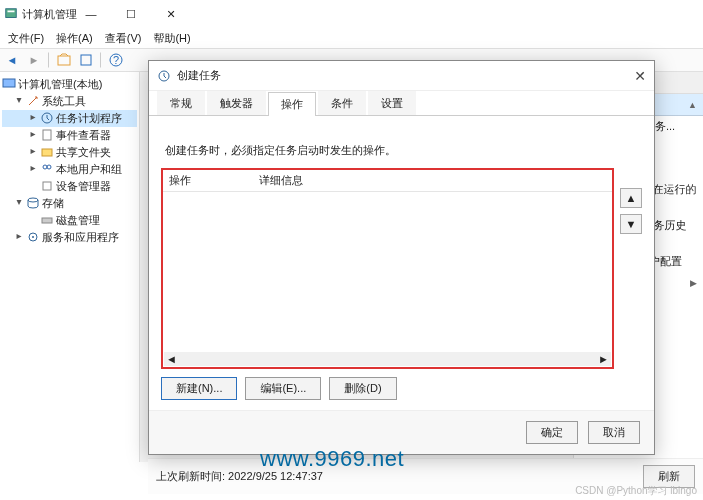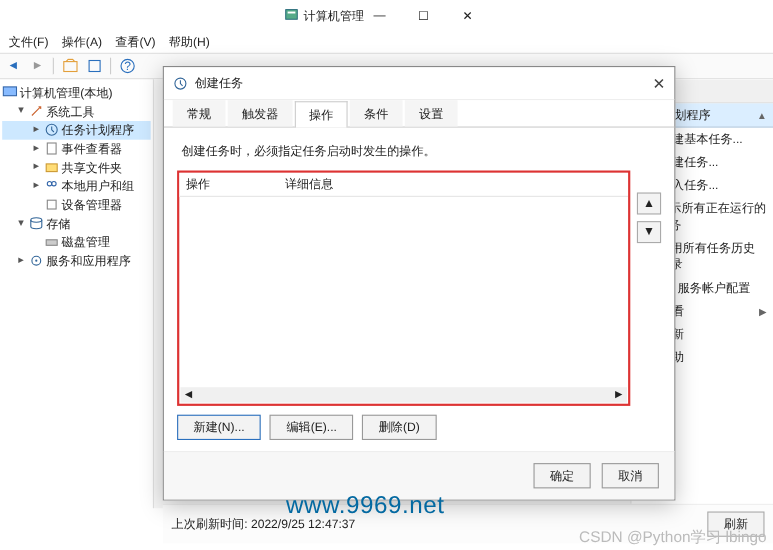--- a/index.html
+++ b/index.html
@@ -1,17 +1,17 @@
 <!DOCTYPE html>
 <html><head>
 <meta charset="utf-8">
 <style>
 * { box-sizing:border-box; margin:0; padding:0; font-family:"Microsoft YaHei","Segoe UI",Tahoma,sans-serif; font-size:11px; color:#222 }
 body { width:703px; height:500px; background:#fff; position:relative; overflow:hidden }
-.titlebar { height:28px; display:flex; align-items:center; padding:0 4px; justify-content:center }
+.titlebar { height:28px; display:flex; align-items:center; padding:0 4px; justify-content:flex-start }
 .titlebar .left { display:flex; align-items:center; gap:4px }
 .icon { width:14px; height:14px; display:inline-block; vertical-align:middle }
 .winbtns { display:flex; gap:12px; color:#888; font-size:13px; padding-right:6px }
 .winbtns span { width:28px; text-align:center }
 .menubar { height:20px; display:flex; align-items:center; padding:0 4px; gap:4px }
 .menubar span { padding:2px 4px }
 .toolbar { height:24px; border-top:1px solid #e0e0e0; border-bottom:1px solid #e0e0e0; display:flex; align-items:center; gap:2px; padding:0 2px; background:#fafafa }
 .tbtn { width:20px; height:18px; display:flex; align-items:center; justify-content:center; border:1px solid transparent }
 .tbtn.sep { border-left:1px solid #ccc; height:16px; width:1px; margin:0 2px }
 .panes { display:flex; height:calc(100% - 110px); }
@@ -19,46 +19,46 @@
 .tree .node { display:flex; gap:2px; padding:1px 0; white-space:nowrap }
 .tree .indent1 { padding-left:12px } .tree .indent2 { padding-left:26px }
 .tw { width:10px; text-align:center; color:#555; font-size:10px }
 .tree .sel { background:#cde8ff }
 .actions { width:130px; border-left:1px solid #e0e0e0; background:#fff; overflow:hidden }
 .actions .hdr { background:#f0f0f0; padding:3px 6px; border-bottom:1px solid #ddd }
 .actions .section { background:#dbeeff; padding:3px 6px; border-bottom:1px solid #bcd; display:flex; align-items:center; justify-content:space-between }
 .actions .item { padding:3px 6px; display:flex; align-items:center; gap:6px }
 .actions .item .ico { width:14px; height:14px }
 .center { flex:1; position:relative; background:#f5f5f5 }
-.dialog { position:absolute; left:148px; top:60px; width:466px; height:395px; background:#fff; border:1px solid #888; box-shadow:0 4px 20px rgba(0,0,0,.25); z-index:20; display:flex; flex-direction:column }
+.dialog { position:absolute; left:148px; top:60px; width:507px; height:395px; background:#fff; border:1px solid #888; box-shadow:0 4px 20px rgba(0,0,0,.25); z-index:20; display:flex; flex-direction:column }
 .dialog .dtitle { height:30px; display:flex; align-items:center; justify-content:space-between; padding:0 8px; border-bottom:1px solid #eee }
 .dialog .dtitle .l { display:flex; align-items:center; gap:6px }
 .tabs { display:flex; border-bottom:1px solid #ccc; margin-top:0; padding-left:8px }
 .tab { padding:4px 12px; border:1px solid transparent; border-bottom:none; margin-right:2px; background:#f5f5f5 }
 .tab.active { background:#fff; border-color:#ccc; position:relative; top:1px }
 .dlgbody { flex:1; padding:10px 12px; display:flex; flex-direction:column }
-.hint { margin:4px 0 10px 4px }
+.hint { margin:17px 0 10px 4px }
 .listbox { border:2px solid #d33; flex:1; display:flex; background:#fff; position:relative; min-height:180px }
 .listarea { flex:1; overflow:hidden }
 .lh { display:flex; background:#fff; border-bottom:1px solid #e5e5e5 }
 .lh div { padding:3px 6px }
 .lrow { display:flex; background:#f0f0f0 }
 .lrow div { padding:3px 6px }
 .c1 { width:90px } .c2 { flex:1 }
 .sidebtns { width:22px; display:flex; flex-direction:column; gap:6px; margin-left:6px; padding-top:20px }
 .sidebtns button { height:20px; border:1px solid #aaa; background:#f3f3f3 }
 .rowbtns { display:flex; gap:8px; margin-top:8px }
 .rowbtns button, .dlgfoot button { padding:3px 14px; border:1px solid #999; background:#f3f3f3 }
 .rowbtns button.primary { border:1.5px solid #2a6fbd }
 .dlgfoot { display:flex; justify-content:flex-end; gap:10px; padding:10px 14px; border-top:1px solid #eee; background:#f7f7f7 }
 .statusbar { position:absolute; left:148px; right:0; bottom:6px; height:36px; display:flex; align-items:center; padding:0 8px; gap:8px; z-index:5; background:#fcfcfc; border-top:1px solid #eee }
 .statusbar .fill { flex:1 }
 .statusbar button { padding:3px 14px; border:1px solid #aaa; background:#f3f3f3 }
 .watermark { position:absolute; left:260px; top:446px; font-size:22px; font-weight:400; color:#0369a1; z-index:30; letter-spacing:.5px }
-.credit { position:absolute; right:6px; bottom:2px; font-size:14px; color:#bbb; z-index:30 }
+.credit { position:absolute; right:6px; bottom:2px; font-size:10px; color:#bbb; z-index:30 }
 .chev { font-size:9px; color:#666 }
 .scrollbar-horiz { position:absolute; bottom:1px; left:1px; right:1px; height:14px; background:#f0f0f0; display:flex; align-items:center; justify-content:space-between; padding:0 2px; color:#888; font-size:9px }
 </style>
 </head>
 <body>
 
 <div class="titlebar">
   <div class="left">
     <span class="icon"><svg viewBox="0 0 16 16">
           <rect x="2" y="2" width="12" height="10" fill="#5a8" stroke="#267"></rect>

